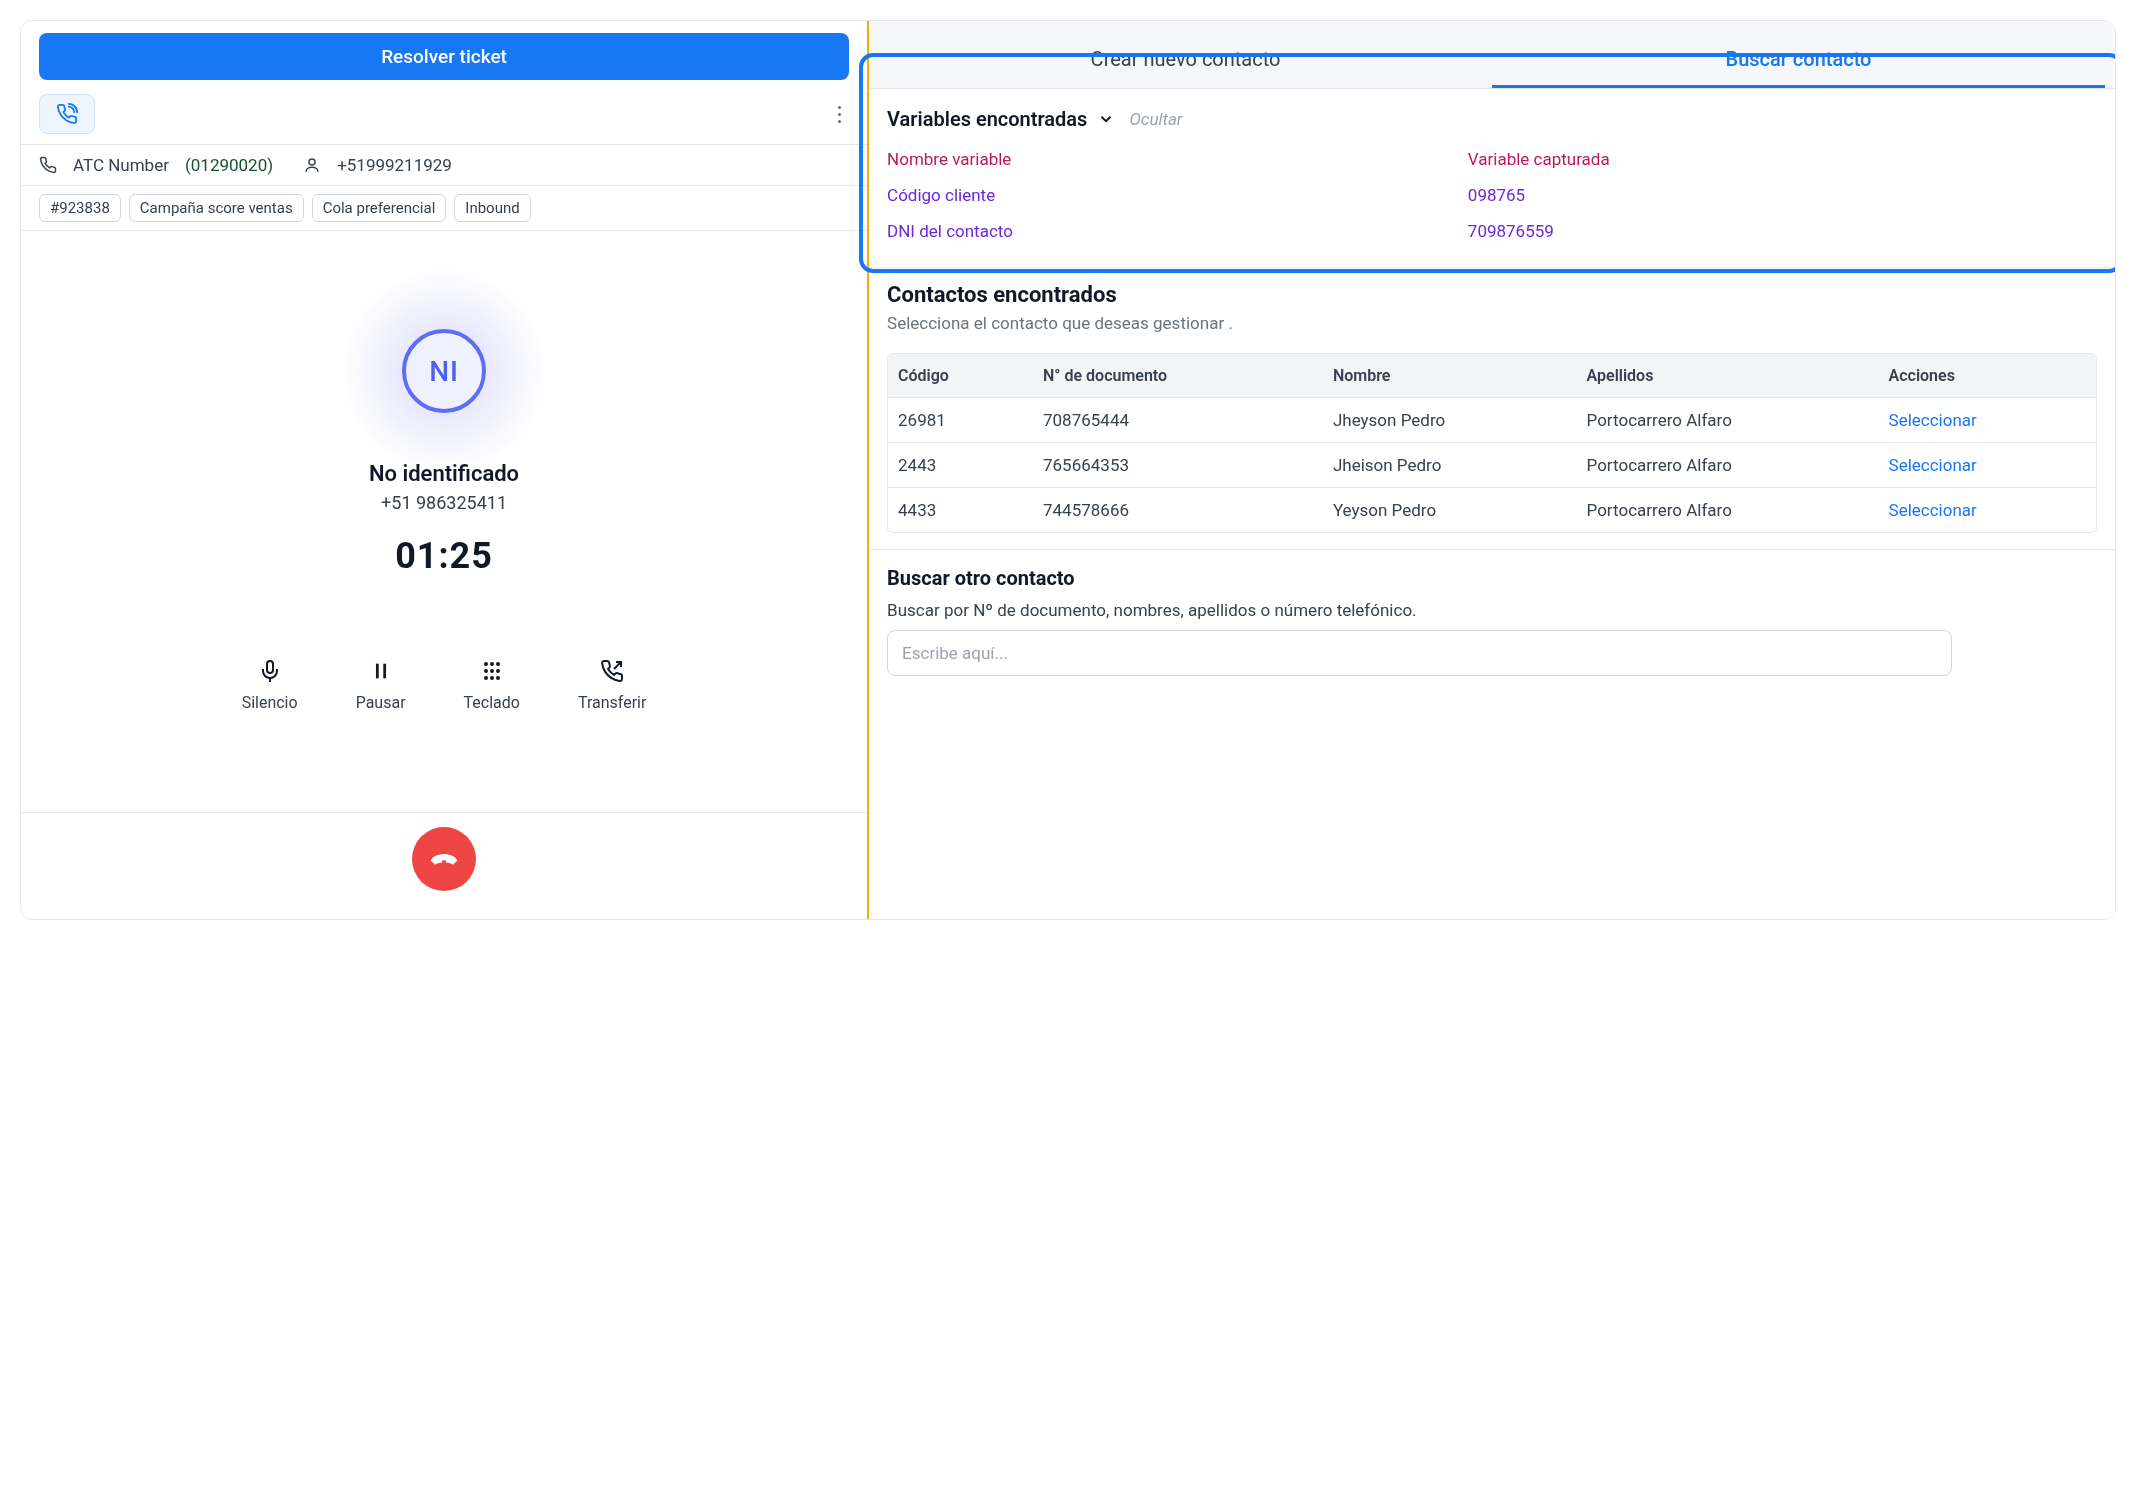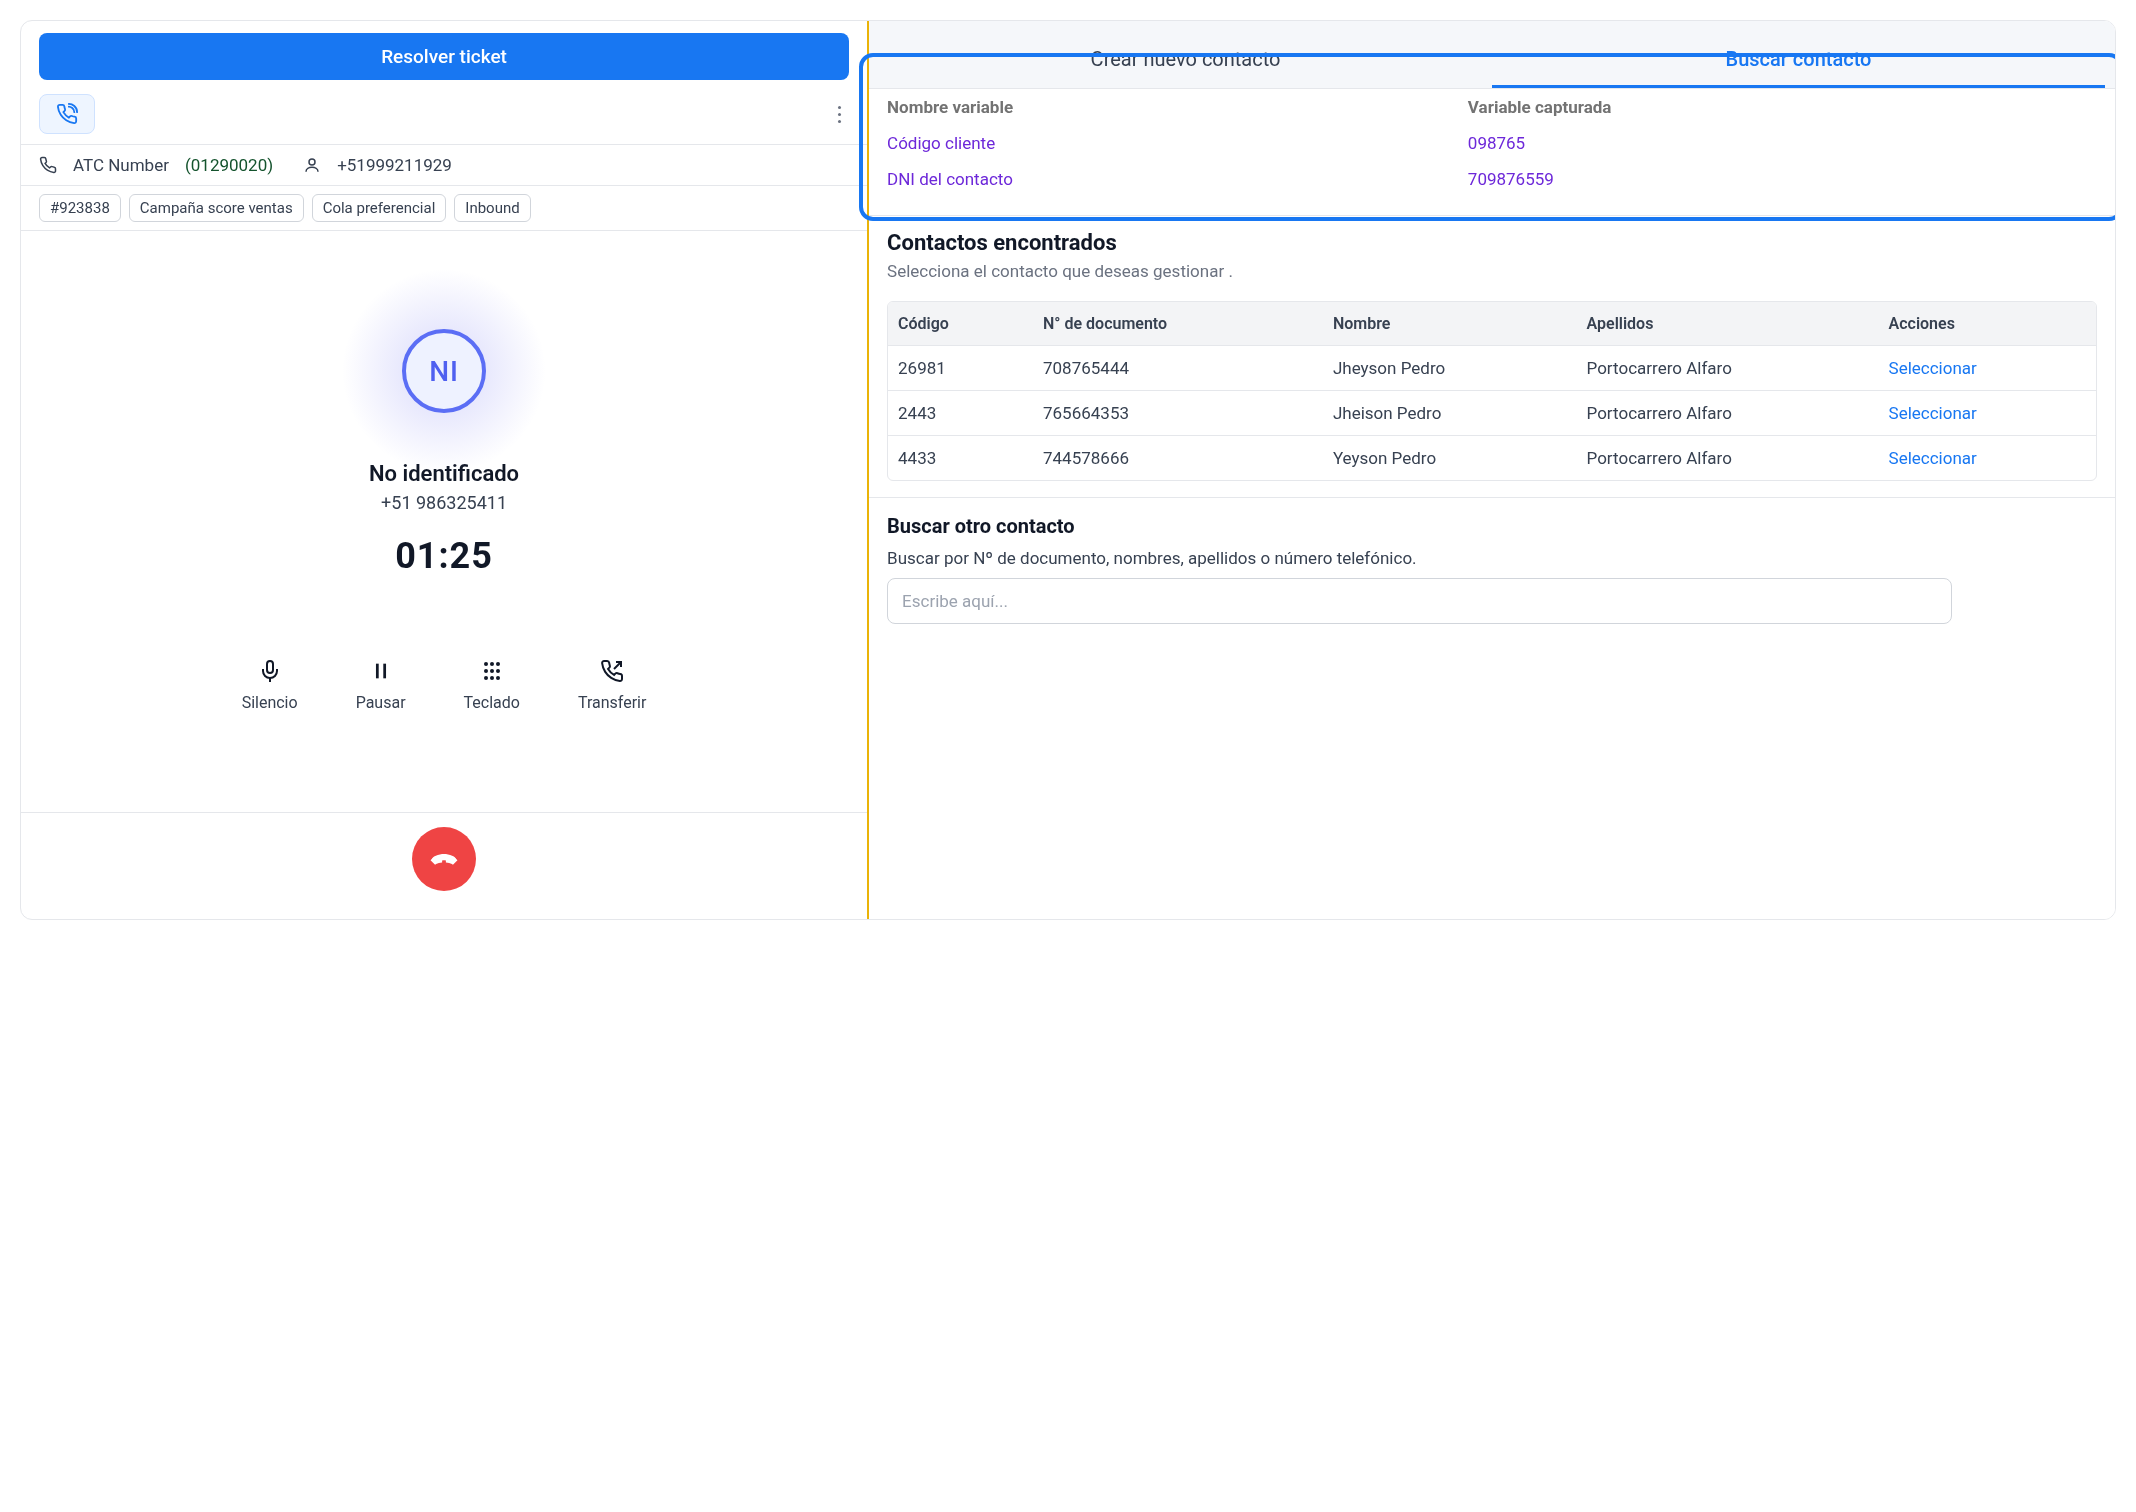--- a/index.html
+++ b/index.html
@@ -44,21 +44,21 @@
   .tabs { display:flex; }
   .tab { flex:1; text-align:center; padding: 16px 0 14px 0; font-size:20px; cursor:pointer; color:#374151;}
   .tab.active { color:#1877F2; border-bottom:3px solid #1877F2; font-weight:500;}
 
   .highlight-box { margin: 0 0 0 0; position: relative; }
   .highlight-outline { position:absolute; top:-36px; left:-10px; right:-8px; bottom:-6px; border:4px solid #1877F2; border-radius:14px; pointer-events:none; z-index:5;}
   .vars-header { display:flex; align-items:center; gap:14px; padding: 18px 18px 10px 18px;}
   .vars-title { font-size:20px; font-weight:600; color:#111827; display:flex; align-items:center; gap:10px;}
   .hide-link { color:#9ca3af; font-style:italic; font-size:17px; cursor:pointer;}
   .vars-table { padding: 0 18px 18px 18px; }
-  .vars-head { display:flex; font-weight:700; font-size:17px; color:#737373; padding:8px 0;}
+  .vars-head { display:flex; font-weight:400; font-size:17px; color:#be185d; padding:8px 0;}
   .vars-row { display:flex; font-size:17px; color:#6d28d9; padding:8px 0;justify-content:space-between;}
   .vars-col1 { flex: 0 0 48%; }
   .vars-col2 { flex: 1; }
 
   .contacts-section { border-top:1px solid #e5e7eb; padding: 14px 18px 6px 18px;}
   .contacts-title { font-size:22px; font-weight:700; color:#111827; }
   .contacts-sub { font-size:17px; color:#6b7280; margin-top:6px;}
 
   .table { margin: 14px 18px 0 18px; border:1px solid #e5e7eb; border-radius:6px; overflow:hidden;}
   .thead { display:flex; background:#f3f4f6; font-weight:600; color:#374151; font-size:16px;}
@@ -199,20 +199,29 @@
     <div class="right">
       <div class="tabs-wrap">
         <div class="tabs">
           <div class="tab">Crear nuevo contacto</div>
           <div class="tab active">Buscar contacto</div>
         </div>
       </div>
 
       <div class="highlight-box" style="position:relative;">
         <div class="highlight-outline"></div>
+        <div class="vars-header">
+          <div class="vars-title">
+            <span>Variables encontradas</span>
+            <svg width="18" height="18" viewBox="0 0 24 24" fill="none" stroke="#111827" stroke-width="2.5">
+                <polyline points="6 9 12 15 18 9"></polyline>
+              </svg>
+          </div>
+          <span class="hide-link">Ocultar</span>
+        </div>
         <div class="vars-table">
           <div class="vars-head">
             <div class="vars-col1">Nombre variable</div>
             <div class="vars-col2">Variable capturada</div>
           </div>
           <div class="vars-row">
             <div class="vars-col1">Código cliente</div>
             <div class="vars-col2">098765</div>
           </div>
           <div class="vars-row">

